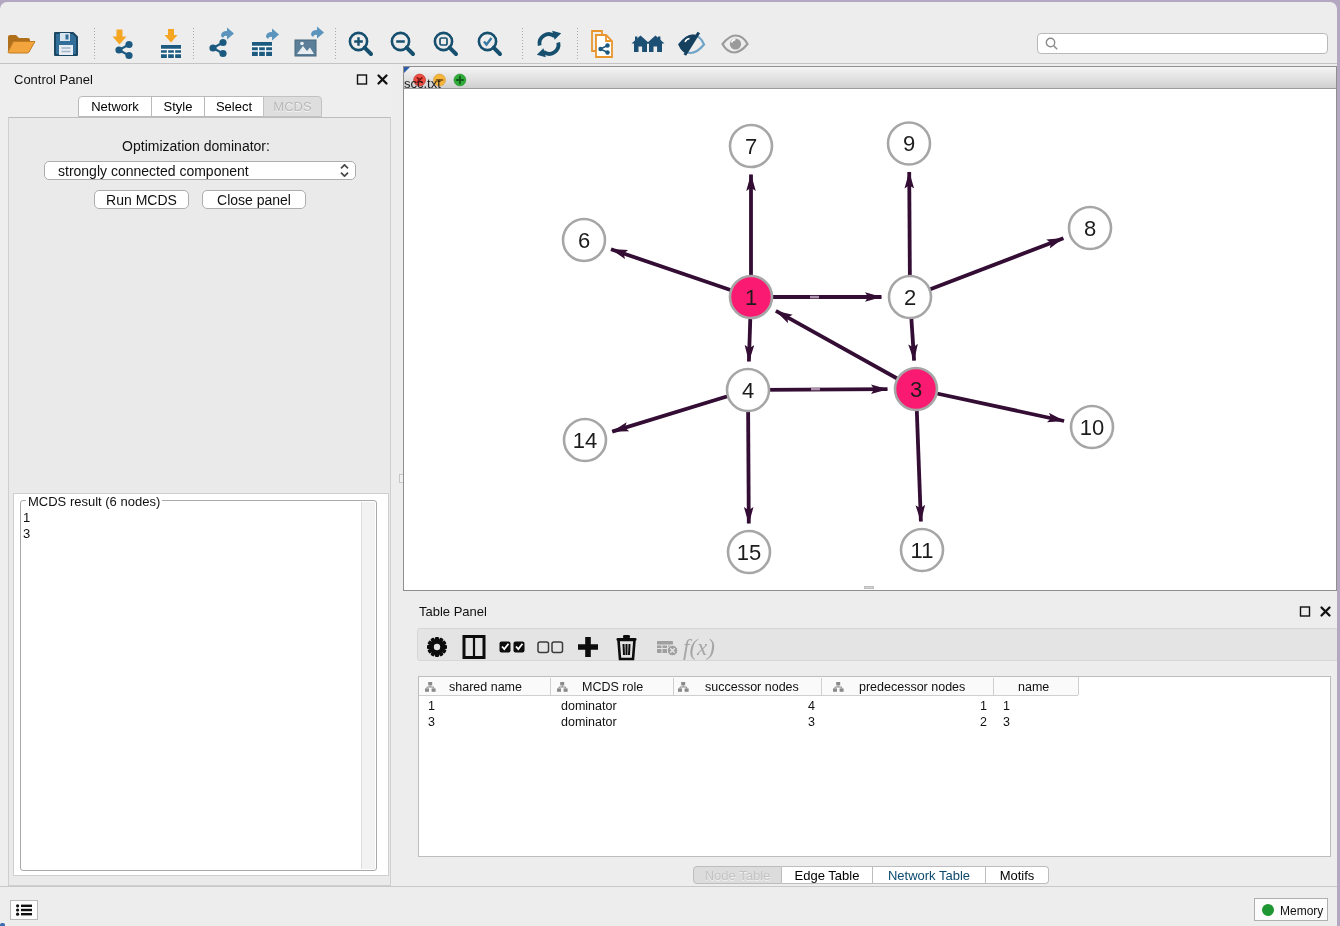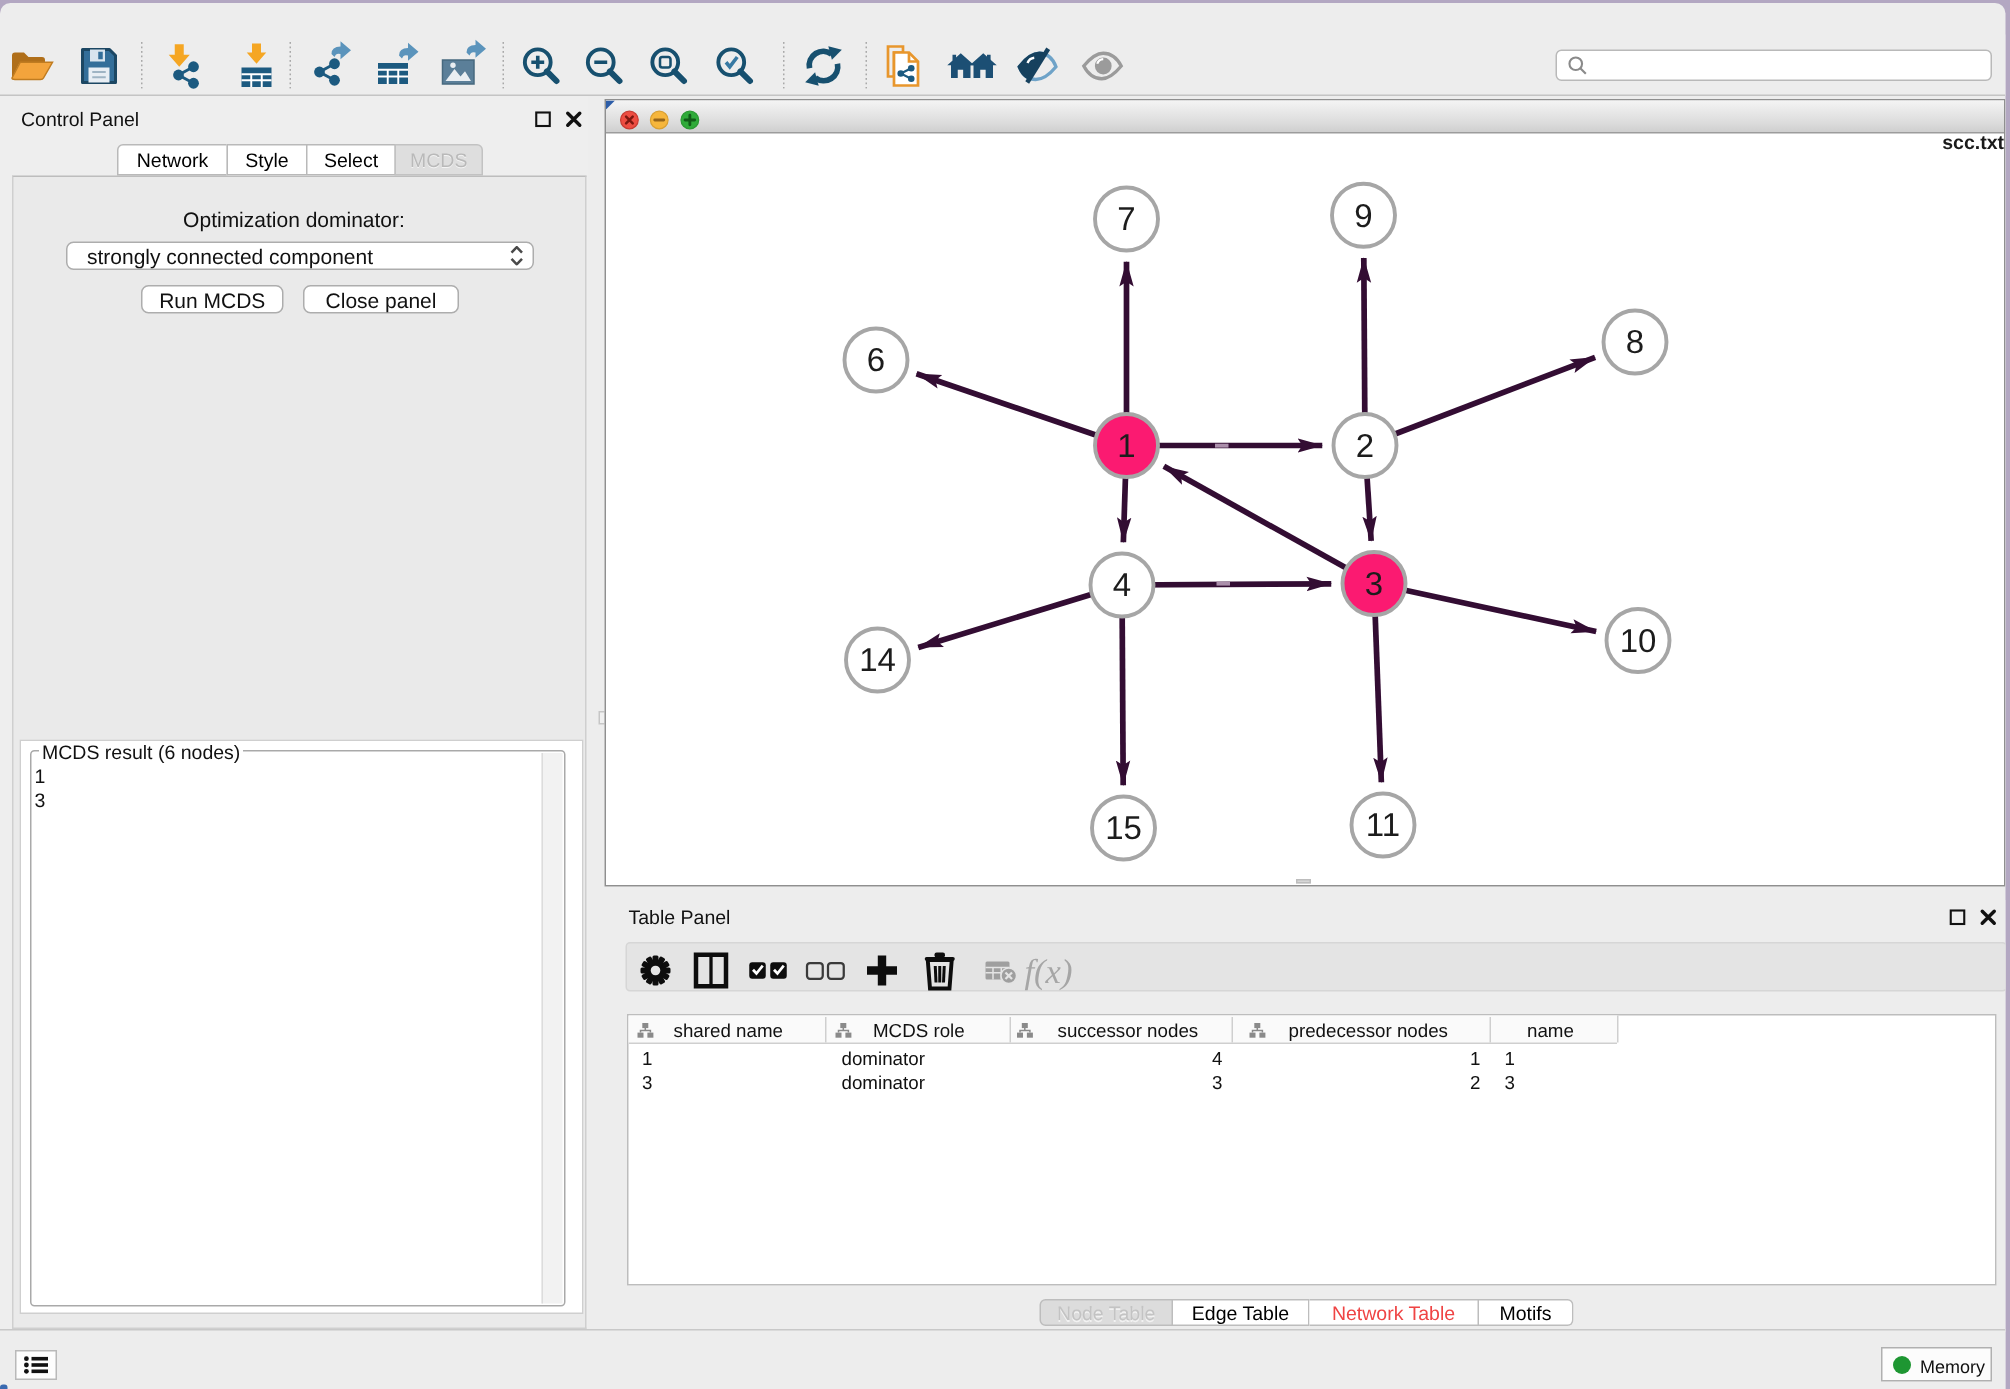--- a/index.html
+++ b/index.html
@@ -31,22 +31,22 @@
   .tab { position:absolute; top:0; height:21px; background:#fff; border:1px solid #b9b9b9;
          text-align:center; line-height:20px; }
   
   #vsplit { position:absolute; left:392px; top:62px; width:11px; height:822px; background:#ededed; }
   
   #netwin { position:absolute; left:403px; top:64px; width:934px; height:525px;
             border:1px solid #8f8f8f; background:#fff; }
   #nettitle { position:absolute; left:0; top:0; width:100%; height:22px;
               background:linear-gradient(#f4f4f4, #dcdcdc 70%, #cfcfcf);
               border-bottom:1px solid #9c9c9c; }
-  #nettitle .t { position:absolute; width:100%; text-align:right; top:20px;
-                 font-size:13px; color:#1a1a1a;font-weight:bold; }
+  #nettitle .t { position:absolute; width:100%; text-align:left; top:9px;
+                 font-size:13px; color:#1a1a1a; }
   
   #tpanel { position:absolute; left:405px; top:598px; width:932px; height:288px; background:#ededed; }
   
   #statusbar { position:absolute; left:0; top:884px; width:1337px; height:40px;
                background:#ededed; border-top:1px solid #c8c8c8; }
   svg { display:block; }
 </style>
 </head>
 <body>
 <div id="win">
@@ -411,21 +411,21 @@
       <div style="position:absolute;left:350px;top:22px;width:46px;text-align:right;font-size:12.5px;color:#111;">4</div>
       <div style="position:absolute;left:350px;top:38px;width:46px;text-align:right;font-size:12.5px;color:#111;">3</div>
       <div style="position:absolute;left:520px;top:22px;width:48px;text-align:right;font-size:12.5px;color:#111;">1</div>
       <div style="position:absolute;left:520px;top:38px;width:48px;text-align:right;font-size:12.5px;color:#111;">2</div>
       <div style="position:absolute;left:584px;top:22px;font-size:12.5px;color:#111;">1</div>
       <div style="position:absolute;left:584px;top:38px;font-size:12.5px;color:#111;">3</div>
     </div>
     <div style="position:absolute;left:288px;top:266px;height:18px;font-size:13px;">
       <span style="position:absolute;left:0;width:89px;height:18px;background:#dcdcdc;border:1px solid #bdbdbd;border-radius:4px 0 0 4px;text-align:center;line-height:17px;color:#c3c3c3;text-shadow:0 1px 0 #f2f2f2;">Node Table</span>
       <span style="position:absolute;left:89px;width:91px;height:18px;background:#fff;border:1px solid #bdbdbd;border-left:none;text-align:center;line-height:17px;color:#000;">Edge Table</span>
-      <span style="position:absolute;left:180px;width:113px;height:18px;background:#fff;border:1px solid #bdbdbd;border-left:none;text-align:center;line-height:17px;color:#ef4444;">Network Table</span>
+      <span style="position:absolute;left:180px;width:113px;height:18px;background:#fff;border:1px solid #bdbdbd;border-left:none;text-align:center;line-height:17px;color:#0c4a6e;">Network Table</span>
       <span style="position:absolute;left:293px;width:63px;height:18px;background:#fff;border:1px solid #bdbdbd;border-left:none;border-radius:0 4px 4px 0;text-align:center;line-height:17px;color:#000;">Motifs</span>
     </div>
   </div>
   <div id="statusbar">
     <div style="position:absolute;left:10px;top:13px;width:28px;height:20px;background:#fdfdfd;border:1px solid #b9b9b9;">
       <svg width="16" height="12" style="position:absolute;left:5px;top:3px;" viewBox="0 0 16 12">
         <circle cx="1.6" cy="1.8" r="1.6" fill="#111"></circle>
           <circle cx="1.6" cy="6" r="1.6" fill="#111"></circle>
           <circle cx="1.6" cy="10.2" r="1.6" fill="#111"></circle>
         <line x1="5" y1="1.8" x2="16" y2="1.8" stroke="#111" stroke-width="2.4"></line>

